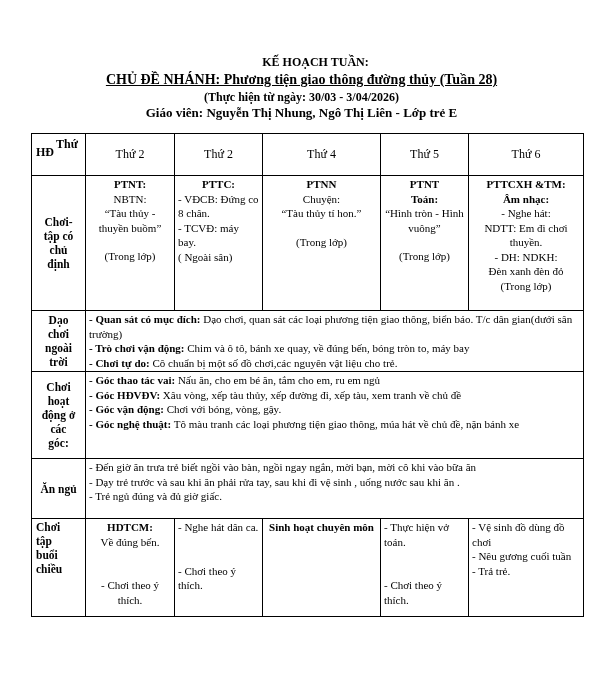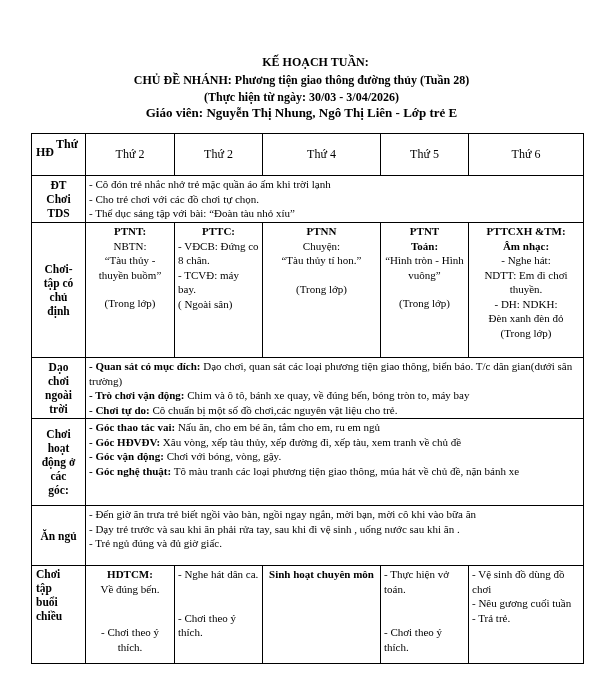--- a/index.html
+++ b/index.html
@@ -5,21 +5,21 @@
   html,body{margin:0;padding:0;}
   body{
     position:relative;
     width:603px;height:692px;
     background:#ffffff;color:#000;
     font-family:"Liberation Serif", serif;
     overflow:hidden;
   }
   .titles{padding-top:54px;text-align:center;font-weight:bold;}
   .t1{font-size:12px;line-height:17px;padding-left:28px;}
-  .t2{font-size:12px;line-height:18px;}
+  .t2{font-size:14px;line-height:18px;text-decoration:underline;}
   .t3{font-size:12px;line-height:16px;}
   .t4{font-size:13px;line-height:16px;}
 
   table{
     border-collapse:collapse;table-layout:fixed;
     width:552px;margin:12px 0 0 31px;
   }
   td{
     border:1.5px solid #000;
     vertical-align:top;
@@ -69,28 +69,20 @@
       <div class="thu">Thứ</div>
       <div class="hd">HĐ</div>
     </td>
     <td class="day-header">Thứ 2</td>
     <td class="day-header">Thứ 2</td>
     <td class="day-header">Thứ 4</td>
     <td class="day-header">Thứ 5</td>
     <td class="day-header">Thứ 6</td>
   </tr>
 
-  <tr style="height:47px">
-    <td class="label">ĐT
-Chơi
-TDS</td>
-    <td colspan="5" class="ml">- Cô đón trẻ nhắc nhở trẻ mặc quần áo ấm khi trời lạnh
-- Cho trẻ chơi với các đồ chơi tự chọn.
-- Thể dục sáng tập với bài: “Đoàn tàu nhỏ xíu”</td>
-  </tr>
 
   <tr style="height:135px">
     <td class="label">Chơi-
 tập có
 chủ
 định</td>
     <td class="center">
       <div class="b">PTNT:</div>
       <div>NBTN:</div>
       <div>“Tàu thủy - thuyền buồm”</div>

